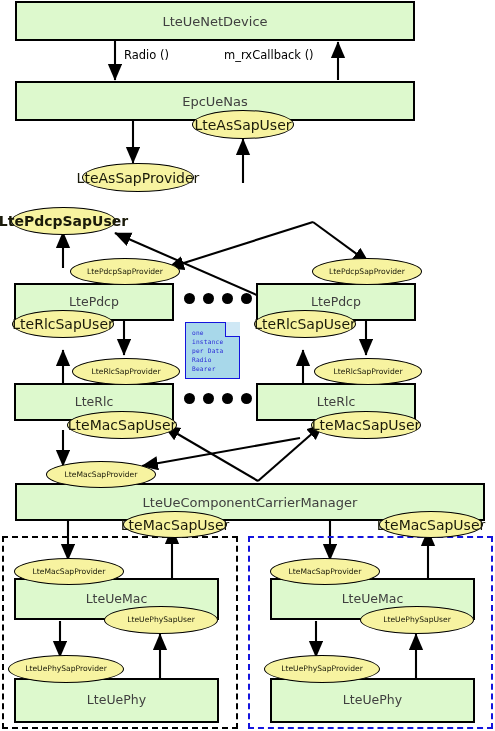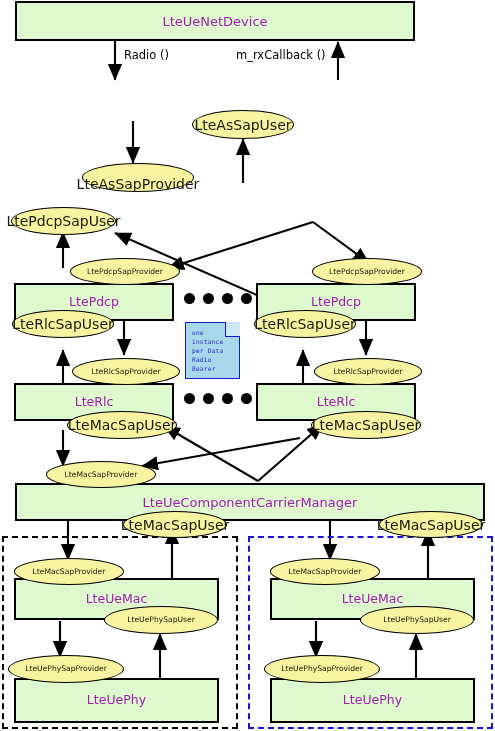--- a/index.html
+++ b/index.html
@@ -1,21 +1,21 @@
 <!DOCTYPE html>
 <html><head>
 <meta charset="utf-8">
 <style>
   html,body{margin:0;padding:0;background:#ffffff;}
   body{font-family:"DejaVu Sans","Liberation Sans",sans-serif;}
   #stage{position:relative;width:495px;height:731px;overflow:hidden;background:#fff;}
   #wires{position:absolute;left:0;top:0;width:495px;height:731px;pointer-events:none;}
   .box{position:absolute;box-sizing:border-box;background:#ddf9cd;border:2px solid #000;
        display:flex;align-items:center;justify-content:center;}
-  .box .lbl{font-size:12.5px;color:#a21caf;line-height:1;text-align:center;}
+  .box .lbl{font-size:12.5px;color:#404040;line-height:1;text-align:center;}
   .box.big .lbl{font-size:13px;}
   .sap{position:absolute;box-sizing:border-box;background:#f7f3a0;border:1.6px solid #000;
        border-radius:50%;display:flex;align-items:center;justify-content:center;z-index:6;}
   .sap .lbl{font-size:14px;color:#1a1a0a;white-space:nowrap;line-height:1;}
   .sap.sm .lbl{font-size:7.6px;}
   .edgelbl{position:absolute;font-size:11.5px;color:#000;white-space:nowrap;z-index:7;}
   .dashbox{position:absolute;box-sizing:border-box;background:transparent;z-index:1;}
   .dashbox.black{border:2.4px dashed #000;}
   .dashbox.blue{border:2.4px dashed #1414dd;}
   .dots{position:absolute;display:flex;gap:8px;align-items:center;z-index:5;}
@@ -90,20 +90,23 @@
     </g>
   </svg>
 
   <div class="dashbox black" style="left:2px;top:536px;width:236px;height:193px;"></div>
   <div class="dashbox blue" style="left:248px;top:536px;width:245px;height:193px;"></div>
 
   <div class="box big" style="left:15px;top:1px;width:400px;height:40px;">
     <span class="lbl">LteUeNetDevice</span>
   </div>
 
+  <div class="box big" style="left:15px;top:81px;width:400px;height:40px;">
+    <span class="lbl">EpcUeNas</span>
+  </div>
 
 
   <div class="box" style="left:14px;top:283px;width:160px;height:38px;">
     <span class="lbl">LtePdcp</span>
   </div>
   <div class="box" style="left:256px;top:283px;width:160px;height:38px;">
     <span class="lbl">LtePdcp</span>
   </div>
 
   <div class="box" style="left:14px;top:383px;width:160px;height:38px;">
@@ -127,25 +130,25 @@
   <div class="box" style="left:14px;top:678px;width:205px;height:45px;">
     <span class="lbl">LteUePhy</span>
   </div>
   <div class="box" style="left:270px;top:678px;width:205px;height:45px;">
     <span class="lbl">LteUePhy</span>
   </div>
 
   <div class="sap" style="left:192px;top:110px;width:102px;height:29px;">
     <span class="lbl">LteAsSapUser</span>
   </div>
-  <div class="sap" style="left:82px;top:163px;width:112px;height:29px;align-items:flex-end;">
+  <div class="sap" style="left:82px;top:163px;width:112px;height:29px;">
     <span class="lbl">LteAsSapProvider</span>
   </div>
 
-  <div class="sap" style="left:11px;top:207px;width:105px;height:28px;">
+  <div class="sap" style="left:11px;top:207px;width:105px;height:28px;font-weight:bold;">
     <span class="lbl">LtePdcpSapUser</span>
   </div>
   <div class="sap sm" style="left:70px;top:258px;width:110px;height:27px;">
     <span class="lbl">LtePdcpSapProvider</span>
   </div>
   <div class="sap sm" style="left:312px;top:258px;width:110px;height:27px;">
     <span class="lbl">LtePdcpSapProvider</span>
   </div>
 
   <div class="sap" style="left:12px;top:310px;width:102px;height:28px;">
@@ -195,21 +198,21 @@
   </div>
 
   <div class="sap sm" style="left:8px;top:655px;width:116px;height:28px;">
     <span class="lbl">LteUePhySapProvider</span>
   </div>
   <div class="sap sm" style="left:264px;top:655px;width:116px;height:28px;">
     <span class="lbl">LteUePhySapProvider</span>
   </div>
 
   <div class="edgelbl" style="left:124px;top:48px;">Radio ()</div>
-  <div class="edgelbl" style="left:236px;top:48px;">m_rxCallback ()</div>
+  <div class="edgelbl" style="left:224px;top:48px;">m_rxCallback ()</div>
 
   <div class="dots" style="left:184px;top:293px;">
     <i></i>
       <i></i>
     <i></i>
       <i></i>
   </div>
   <div class="dots" style="left:184px;top:393px;">
     <i></i>
       <i></i>

